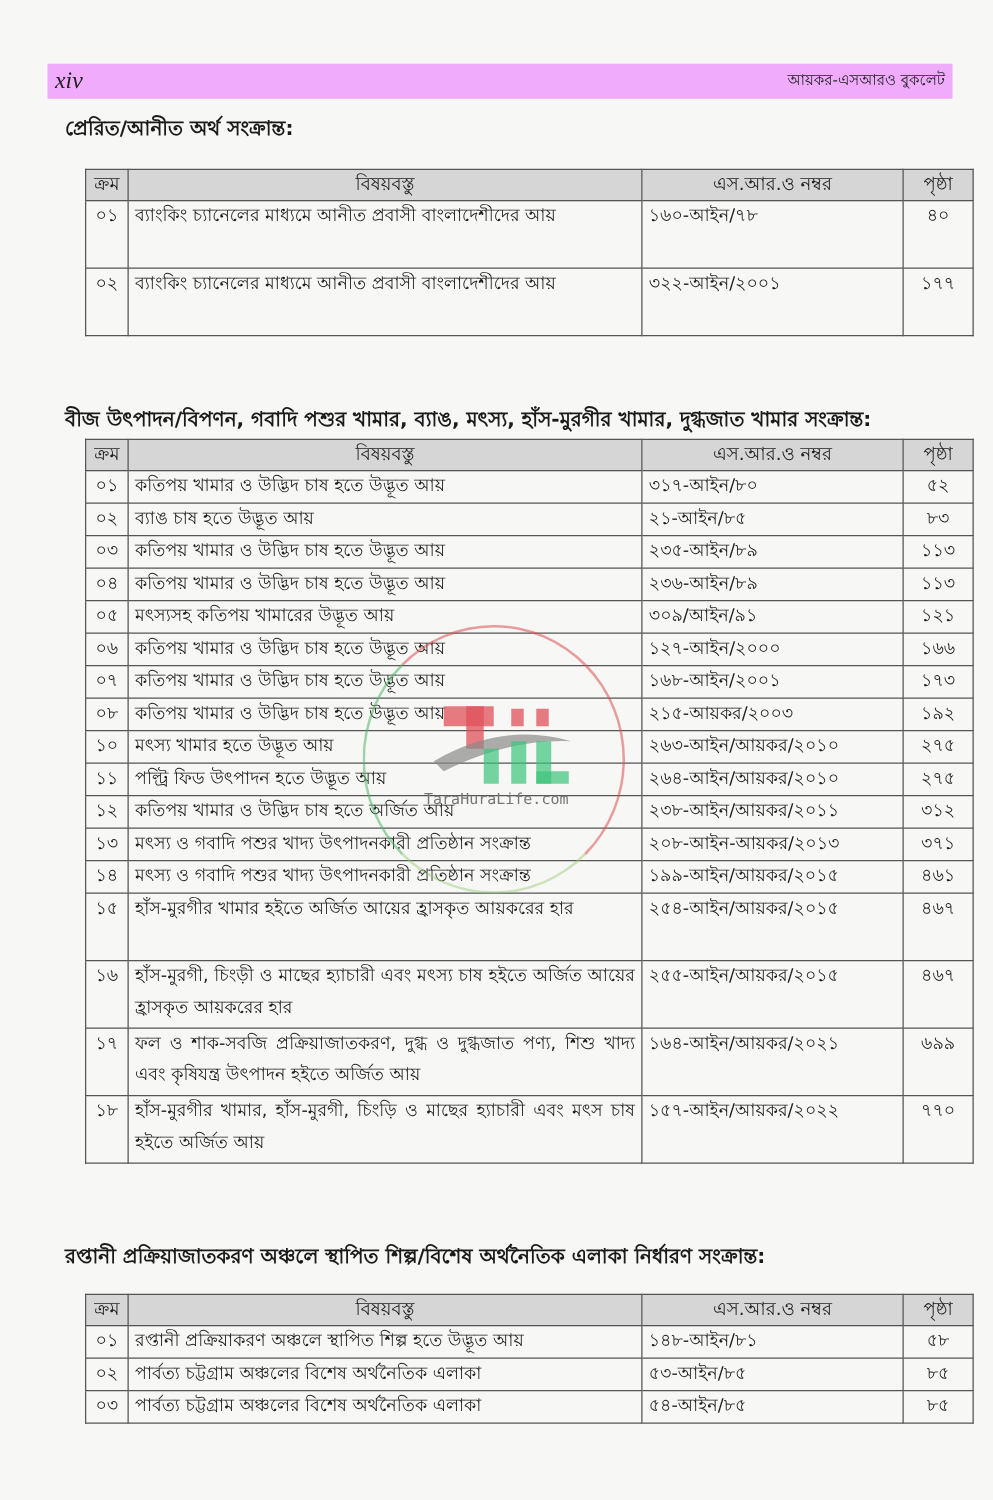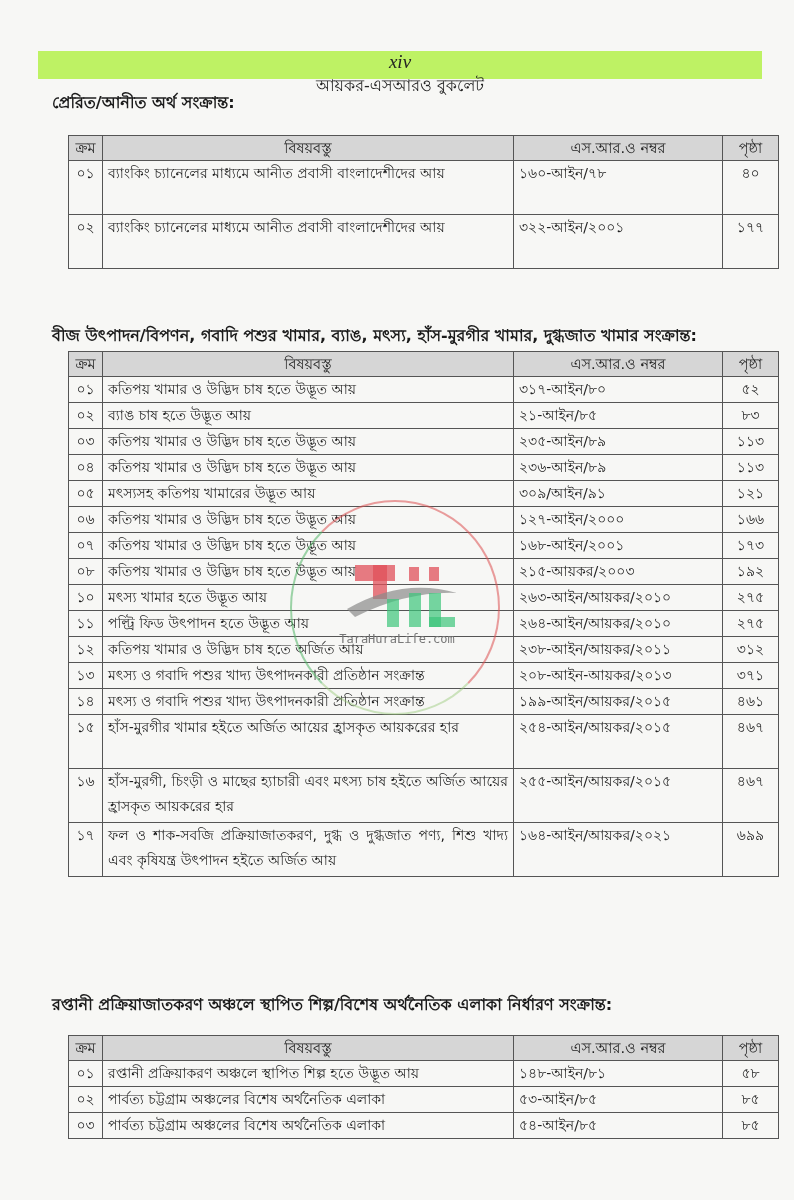--- a/index.html
+++ b/index.html
@@ -1,26 +1,25 @@
 <!DOCTYPE html>
 <html><head>
 <meta charset="utf-8">
 <style>
   * { box-sizing: border-box; margin: 0; padding: 0; }
   html, body { width: 794px; height: 1200px; background: #f7f7f5; overflow: hidden; }
   body { font-family: "DejaVu Sans", "Liberation Sans", sans-serif; color: #1e1e1e; position: relative; }
   .page { position: absolute; left: 0; top: 0; width: 794px; height: 1200px; }
   .running-head {
     position: absolute; left: 38px; top: 51px; width: 724px; height: 28px;
-    background: #bef264; display: flex; align-items: center; justify-content: space-between;
+    background: #f0abfc; display: flex; align-items: center; justify-content: space-between;
     padding: 0 6px 0 6px;
-    flex-direction: column;
   }
   .running-head .pg { font-family: "Liberation Serif", serif; font-style: italic; font-size: 19px; color: #222; }
-  .running-head .bk { font-size: 16px; color: #222; }
+  .running-head .bk { font-size: 12px; color: #222; }
   .section-title { position: absolute; left: 52px; font-size: 16px; font-weight: bold; color: #1b1b1b; line-height: 26px; }
   table.srotbl {
     position: absolute; left: 68px; width: 710px; border-collapse: collapse;
     font-size: 14px; table-layout: fixed; margin-top: 16px;
   }
   table.srotbl th, table.srotbl td { border: 1px solid #555; padding: 0 5px; vertical-align: top; }
   table.srotbl th { background: #d6d6d6; font-weight: normal; font-size: 14.5px; height: 25px; line-height: 24px; }
   table.srotbl td { line-height: 25px; height: 26px; }
   table.srotbl td.c-no { text-align: center; }
   table.srotbl td.c-pg { text-align: center; font-family: Liberation Serif, serif; }
@@ -183,20 +182,26 @@
           <td class="c-subj">হাঁস-মুরগী, চিংড়ী ও মাছের হ্যাচারী এবং মৎস্য চাষ হইতে অর্জিত আয়ের হ্রাসকৃত আয়করের হার</td>
           <td>২৫৫-আইন/আয়কর/২০১৫</td>
           <td class="c-pg">৪৬৭</td>
         </tr>
       <tr style="height:54px;">
           <td class="c-no">১৭</td>
           <td class="c-subj">ফল ও শাক-সবজি প্রক্রিয়াজাতকরণ, দুগ্ধ ও দুগ্ধজাত পণ্য, শিশু খাদ্য এবং কৃষিযন্ত্র উৎপাদন হইতে অর্জিত আয়</td>
           <td>১৬৪-আইন/আয়কর/২০২১</td>
           <td class="c-pg">৬৯৯</td>
         </tr>
+      <tr style="height:54px;">
+          <td class="c-no">১৮</td>
+          <td class="c-subj">হাঁস-মুরগীর খামার, হাঁস-মুরগী, চিংড়ি ও মাছের হ্যাচারী এবং মৎস চাষ হইতে অর্জিত আয়</td>
+          <td>১৫৭-আইন/আয়কর/২০২২</td>
+          <td class="c-pg">৭৭০</td>
+        </tr>
     </tbody>
   </table>
 
   <div class="section-title" style="top:992px;">রপ্তানী প্রক্রিয়াজাতকরণ অঞ্চলে স্থাপিত শিল্প/বিশেষ অর্থনৈতিক এলাকা নির্ধারণ সংক্রান্ত:</div>
   <table class="srotbl" style="top:1019px;">
     <colgroup>
         <col class="k">
         <col class="s">
         <col class="n">
         <col class="p">

